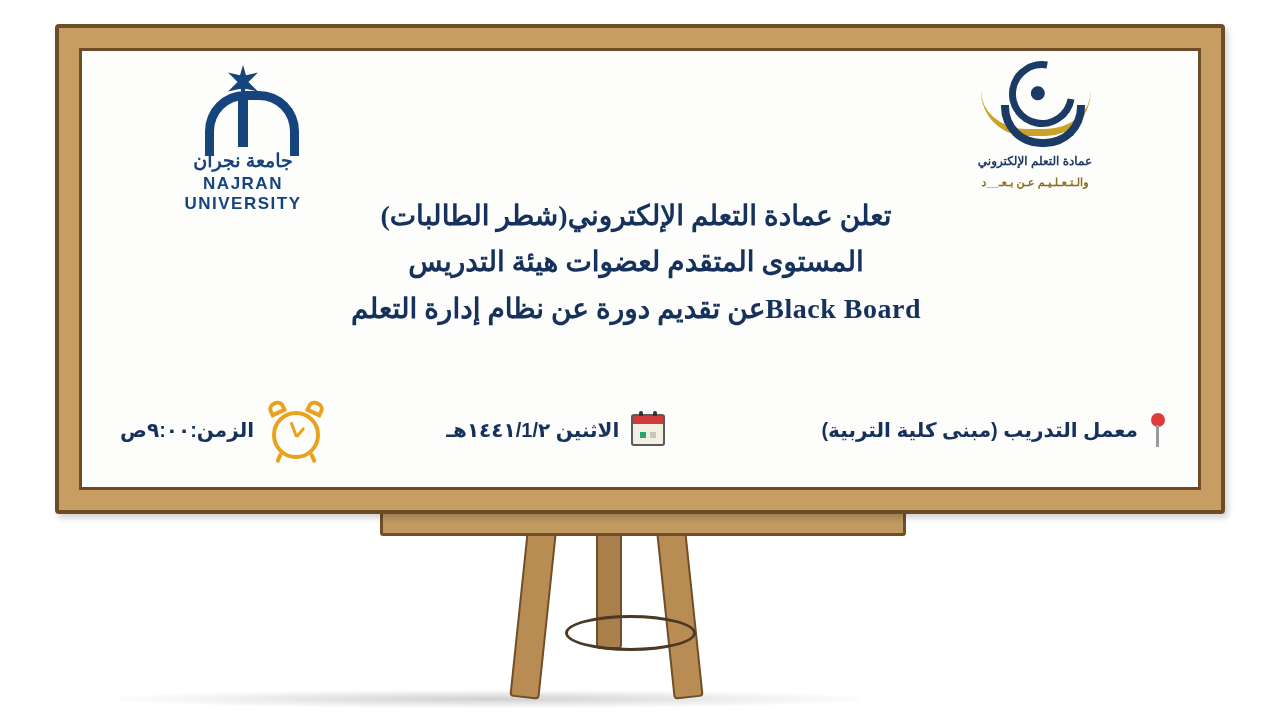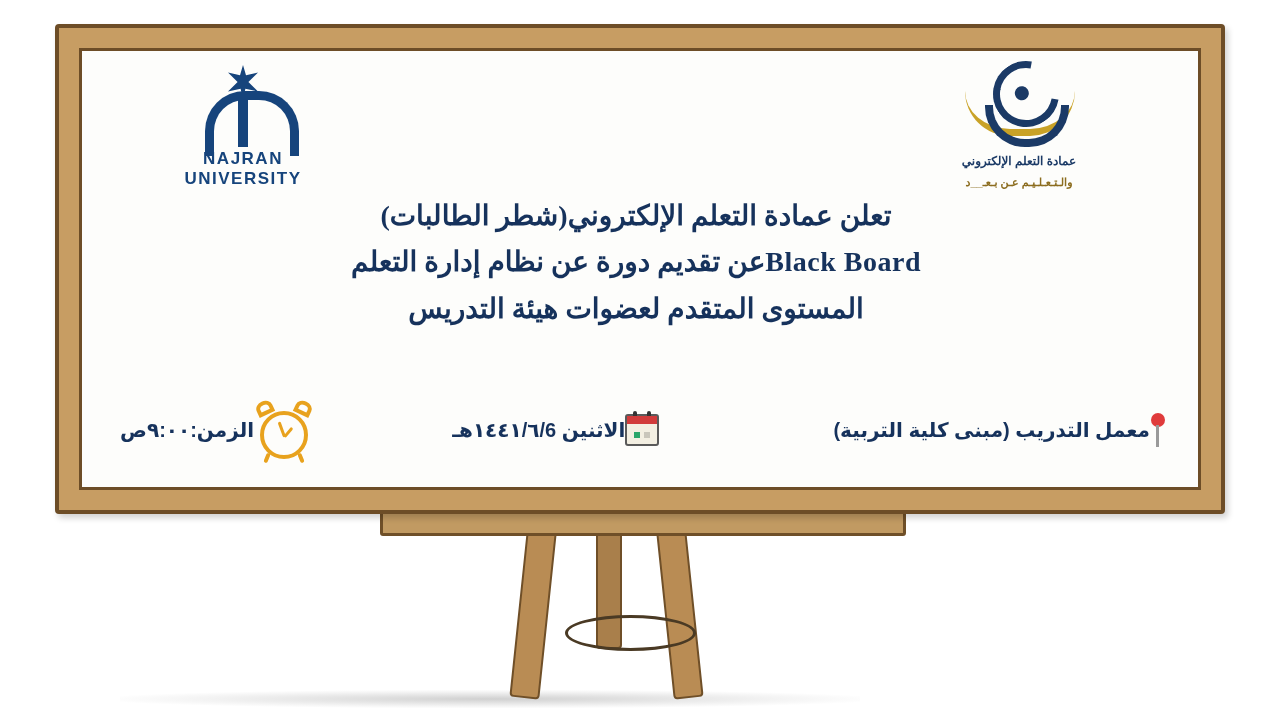--- a/index.html
+++ b/index.html
@@ -101,21 +101,21 @@
     height: 100%;
     background: #fdfdfb;
     border: 3px solid #6d4d27;
     box-sizing: border-box;
   }
 
   
   .logo-dele {
     position: absolute;
     top: 10px;
-    right: 84px;
+    right: 68px;
     width: 190px;
     text-align: center;
   }
   .dele-mark {
     position: relative;
     width: 120px;
     height: 92px;
     margin: 0 auto;
   }
   .dele-e {
@@ -256,21 +256,21 @@
     display: flex;
     flex-direction: row;
     align-items: center;
     justify-content: space-between;
     direction: rtl;
   }
   .info-item {
     display: flex;
     flex-direction: row;
     align-items: center;
-    gap: 0;
+    gap: 12px;
     font-family: "Liberation Sans", "DejaVu Sans", sans-serif;
     font-size: 20px;
     font-weight: bold;
     color: #16325c;
     white-space: nowrap;
   }
   .info-place { margin-right: 4px; margin-left: 36px; }
   .info-time  { margin-left: 10px; }
 
   
@@ -422,48 +422,49 @@
         <div class="dele-line1">عمادة التعلم الإلكتروني</div>
         <div class="dele-line2">والـتـعـلـيـم عـن بـعـ__د</div>
       </div>
 
       <div class="logo-njran">
         <div class="njran-mark">
           <div class="njran-burst"></div>
           <div class="njran-arc"></div>
           <div class="njran-stem"></div>
         </div>
+        <div class="njran-ar">جامعة نجران</div>
         <div class="njran-en">NAJRAN UNIVERSITY</div>
       </div>
 
       <div class="headline">
         <div class="line">تعلن عمادة التعلم الإلكتروني(شطر الطالبات)</div>
+        <div class="line">المستوى المتقدم لعضوات هيئة التدريس</div>
         <div class="line"><span class="latin">Black Board</span><span>عن تقديم دورة عن نظام إدارة التعلم </span></div>
-        <div class="line">المستوى المتقدم لعضوات هيئة التدريس</div>
       </div>
 
       <div class="info-row">
 
         <div class="info-item info-place">
           <span class="pin-icon">
             <span class="head"></span>
               <span class="needle"></span>
           </span>
           <span>معمل التدريب (مبنى كلية التربية)</span>
         </div>
 
         <div class="info-item info-date">
           <span class="cal-icon">
             <span class="ring-l"></span>
               <span class="ring-r"></span>
             <span class="top"></span>
               <span class="cell"></span>
               <span class="cell2"></span>
           </span>
-          <span>الاثنين ١٤٤١/٦/6هـ</span>
+          <span>الاثنين ١٤٤١/1/٢هـ</span>
         </div>
 
         <div class="info-item info-time">
           <span class="clock-icon">
             <span class="bell-l"></span>
               <span class="bell-r"></span>
             <span class="foot-l"></span>
               <span class="foot-r"></span>
             <span class="face"></span>
             <span class="hand-h"></span>

